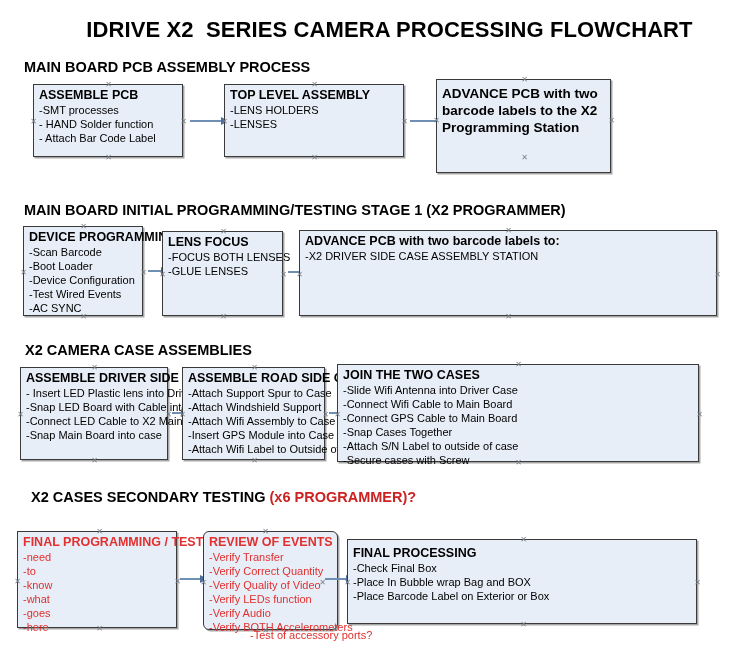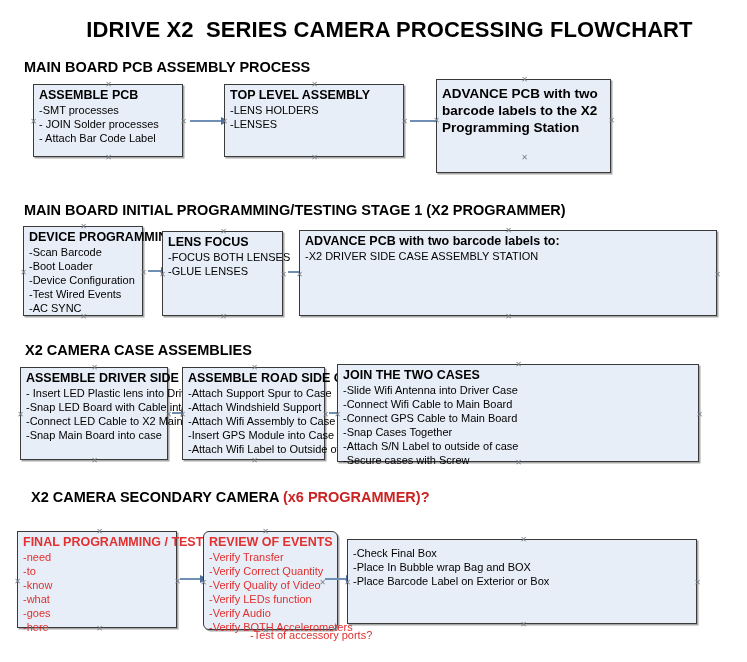--- a/index.html
+++ b/index.html
@@ -126,21 +126,21 @@
   <div class="doc-title">IDRIVE X2  SERIES CAMERA PROCESSING FLOWCHART</div>
 
   <div class="section-title" style="left:24px; top:59px;">
     <span>MAIN BOARD PCB ASSEMBLY PROCESS</span>
   </div>
 
   <div class="node" style="left:33px; top:84px; width:150px; height:73px;">
     <div class="node-body">
       <div class="node-title">ASSEMBLE PCB</div>
       <div class="node-line"> -SMT processes</div>
-      <div class="node-line">- JOIN Solder processes</div>
+      <div class="node-line">- HAND Solder function</div>
       <div class="node-line">- Attach Bar Code Label</div>
     </div>
     <span class="handle" style="left:-4px; top:33px;"></span>
     <span class="handle" style="left:71px; top:-4px;"></span>
     <span class="handle" style="left:71px; top:69px;"></span>
     <span class="handle" style="left:146px; top:33px;"></span>
   </div>
 
   <div class="conn" style="left:190px; top:120px; width:32px;"></div>
 
@@ -261,21 +261,21 @@
       <div class="node-line">-Attach S/N Label to outside of case</div>
       <div class="node-line">-Secure cases with Screw</div>
     </div>
     <span class="handle" style="left:-4px; top:46px;"></span>
     <span class="handle" style="left:177px; top:-4px;"></span>
     <span class="handle" style="left:177px; top:94px;"></span>
     <span class="handle" style="left:358px; top:46px;"></span>
   </div>
 
   <div class="section-title" style="left:31px; top:489px;">
-    <span>X2 CAMERA SECONDARY CAMERA </span><span class="accent">(x6 PROGRAMMER)?</span>
+    <span>X2 CASES SECONDARY TESTING </span><span class="accent">(x6 PROGRAMMER)?</span>
   </div>
 
   <div class="node red" style="left:17px; top:531px; width:160px; height:97px;">
     <div class="node-body">
       <div class="node-title">FINAL PROGRAMMING / TESTING</div>
       <div class="node-line">-need</div>
       <div class="node-line">-to</div>
       <div class="node-line">-know</div>
       <div class="node-line">-what</div>
       <div class="node-line">-goes</div>
@@ -304,20 +304,21 @@
     <span class="handle" style="left:58px; top:95px;"></span>
     <span class="handle" style="left:115px; top:47px;"></span>
   </div>
 
   <div class="overflow-line" style="left:206px; top:628px;margin-left:44px;">-Test of accessory ports?</div>
 
   <div class="conn" style="left:325px; top:578px; width:22px;"></div>
 
   <div class="node" style="left:347px; top:539px; width:350px; height:85px;">
     <div class="node-body" style="top:6px;">
+      <div class="node-title">FINAL PROCESSING</div>
       <div class="node-line"> -Check Final Box</div>
       <div class="node-line">-Place In Bubble wrap Bag and BOX</div>
       <div class="node-line">-Place Barcode Label on Exterior or Box</div>
     </div>
     <span class="handle" style="left:-4px; top:39px;"></span>
     <span class="handle" style="left:172px; top:-4px;"></span>
     <span class="handle" style="left:172px; top:81px;"></span>
     <span class="handle" style="left:346px; top:39px;"></span>
   </div>
 

